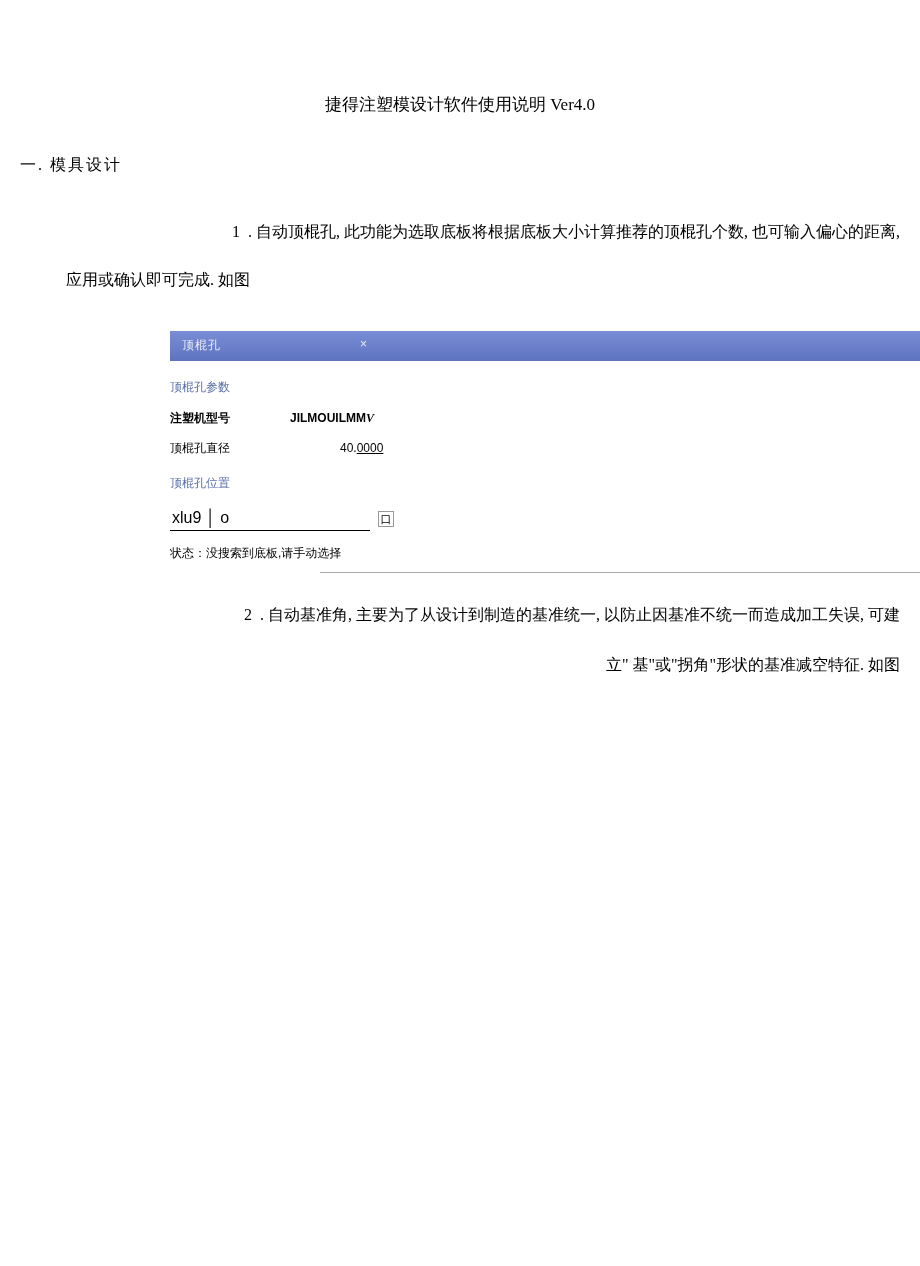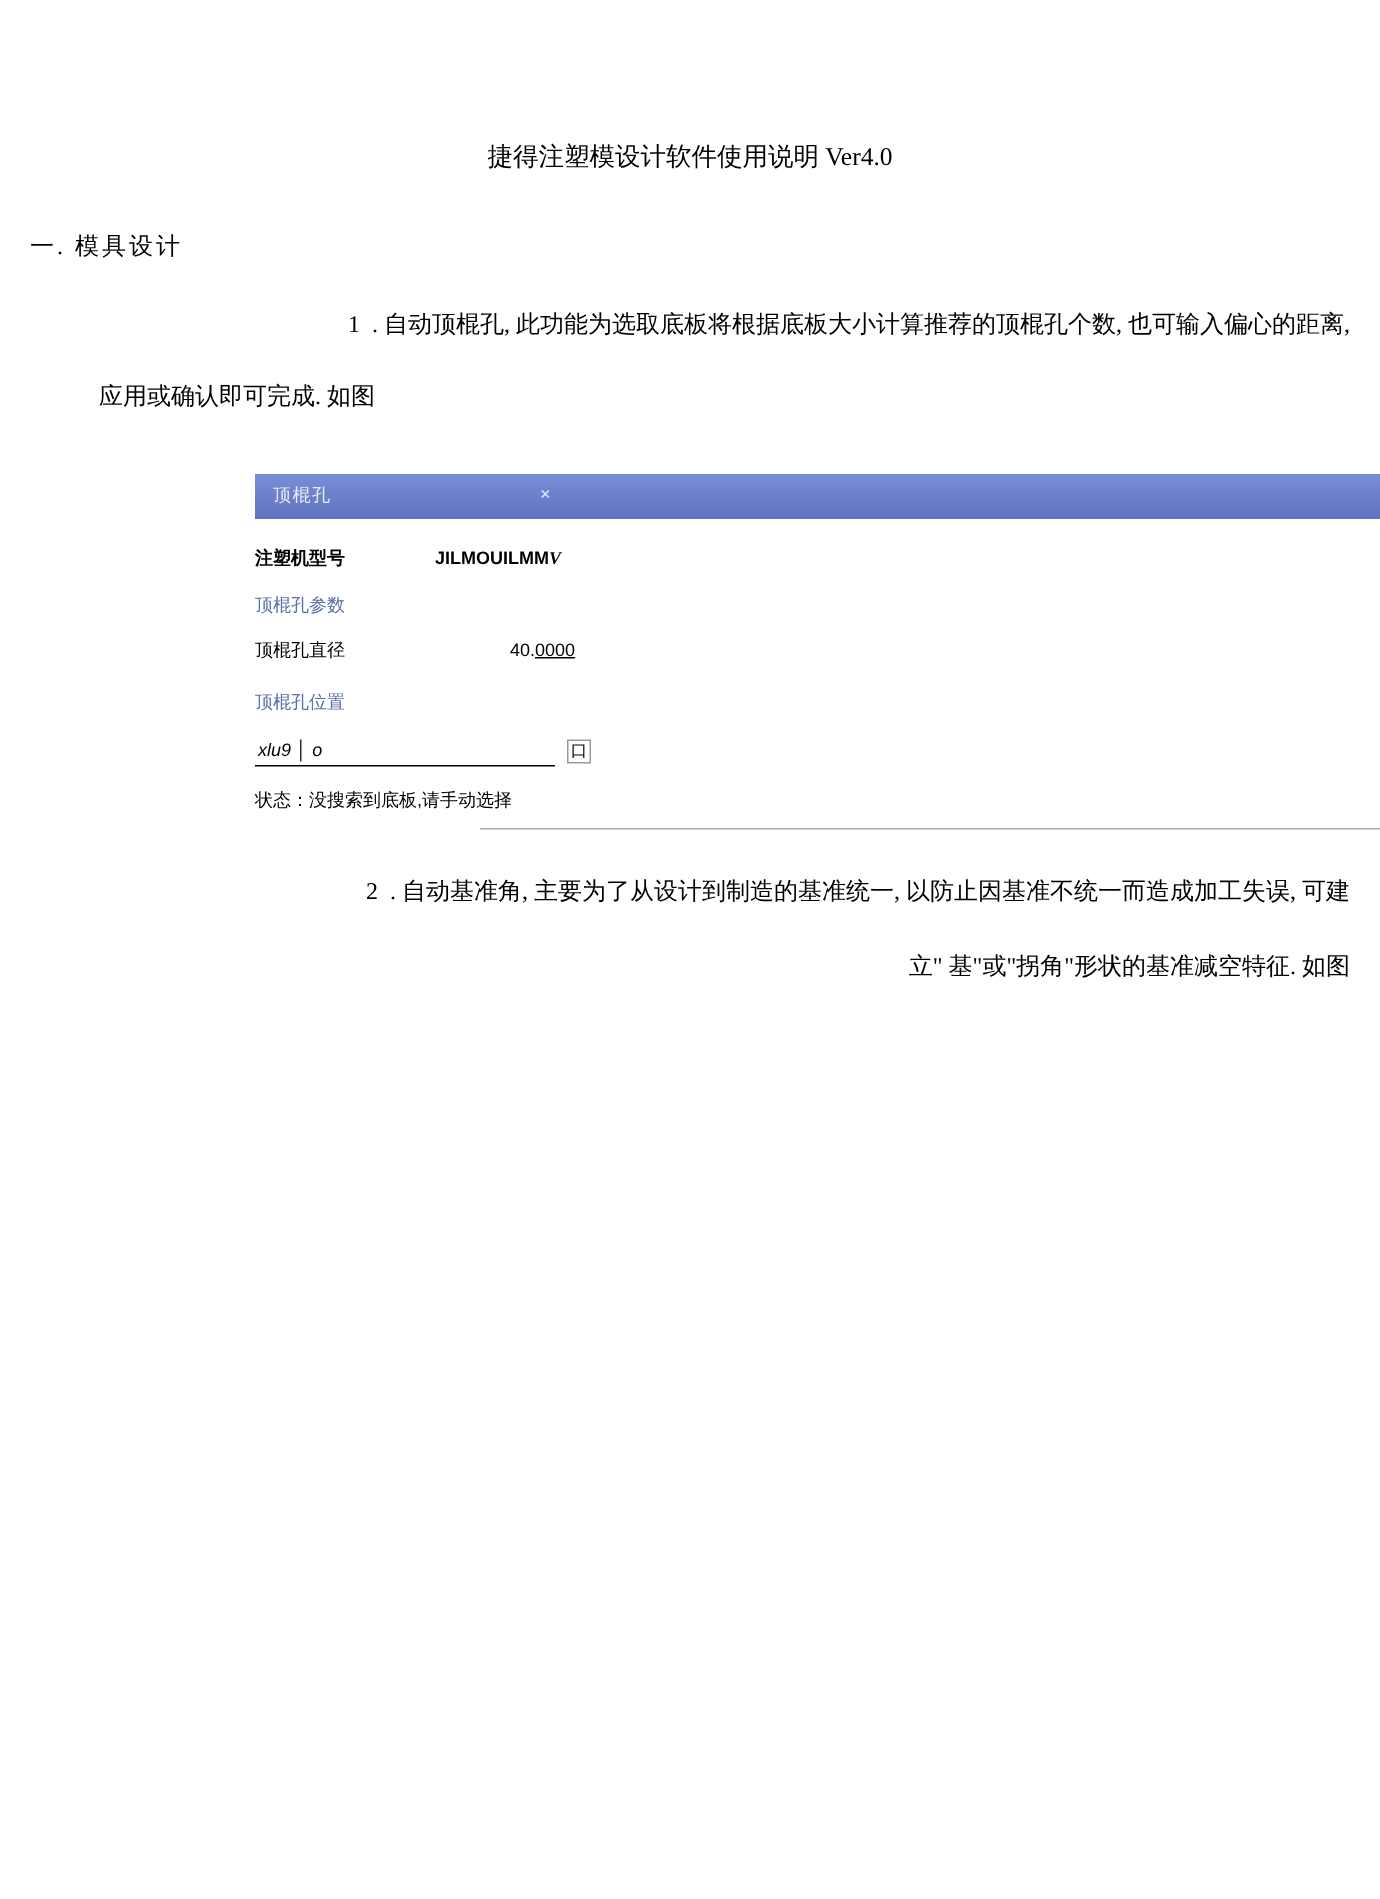--- a/index.html
+++ b/index.html
@@ -16,21 +16,21 @@
       color: #000;
       line-height: 1.8;
     }
     .doc-title {
       text-align: center;
       font-size: 17px;
       margin-bottom: 30px;
     }
     .section-heading {
       font-size: 16px;
-      margin-bottom: 22px;
+      margin-bottom: 37px;
       letter-spacing: 2px;
     }
     .numbered-para {
       padding-left: 28px;
       margin-bottom: 18px;
       font-size: 16px;
       line-height: 2.0;
       text-align: right;
     }
     .numbered-para .num {
@@ -104,22 +104,21 @@
     }
     .input-row {
       display: flex;
       align-items: center;
       margin-bottom: 14px;
     }
     .input-box {
       border-bottom: 1px solid #000;
       width: 200px;
       padding: 1px 2px;
-      font-size: 12px;
-      font-style: italic;
+      font-size: 16px;
     }
     .input-side-box {
       border: 1px solid #999;
       width: 16px;
       height: 16px;
       margin-left: 8px;
       text-align: center;
       font-size: 11px;
       line-height: 14px;
     }
@@ -174,26 +173,26 @@
 <div class="sub-para">应用或确认即可完成. 如图</div>
 
 <div class="dialog-wrap">
   <div class="dialog-header">
     <span>顶棍孔</span>
     <span class="dialog-close">×</span>
   </div>
   <div class="dialog-body">
 
     <div class="form-row">
+      <span class="form-label form-label-blue">顶棍孔参数</span>
+    </div>
+
+    <div class="form-row">
       <span class="form-label bold-label">注塑机型号</span>
       <span class="form-value bold-label"><span>JILMOUILMM</span><span class="suffix-v">V</span></span>
-    </div>
-
-    <div class="form-row">
-      <span class="form-label form-label-blue">顶棍孔参数</span>
     </div>
 
     <div class="form-row">
       <span class="form-label" style="width:170px;">顶棍孔直径</span>
       <span class="form-value"><span>40.</span><span class="form-value-ul">0000</span></span>
     </div>
 
 
     <div class="form-row" style="margin-top:18px;">
       <span class="form-label form-label-blue">顶棍孔位置</span>

